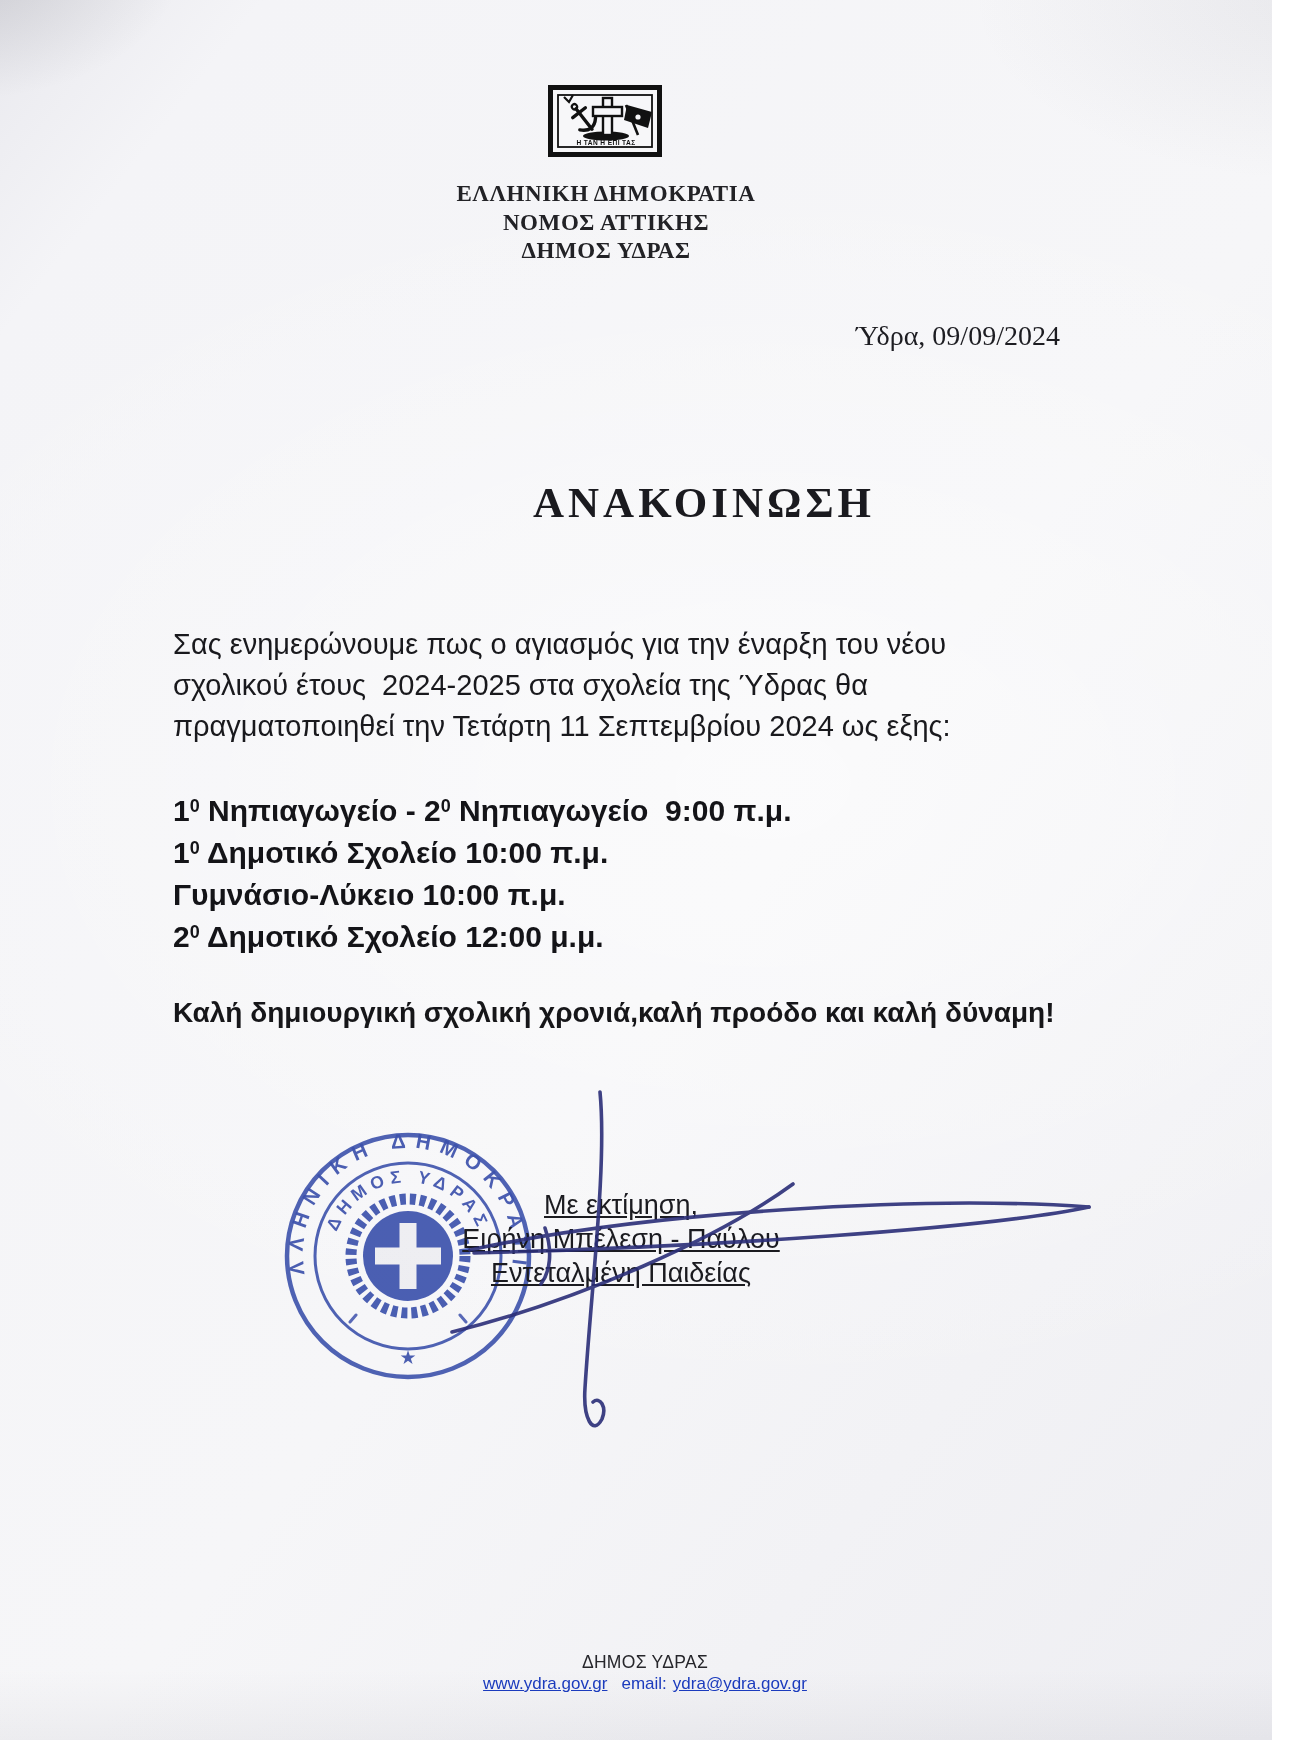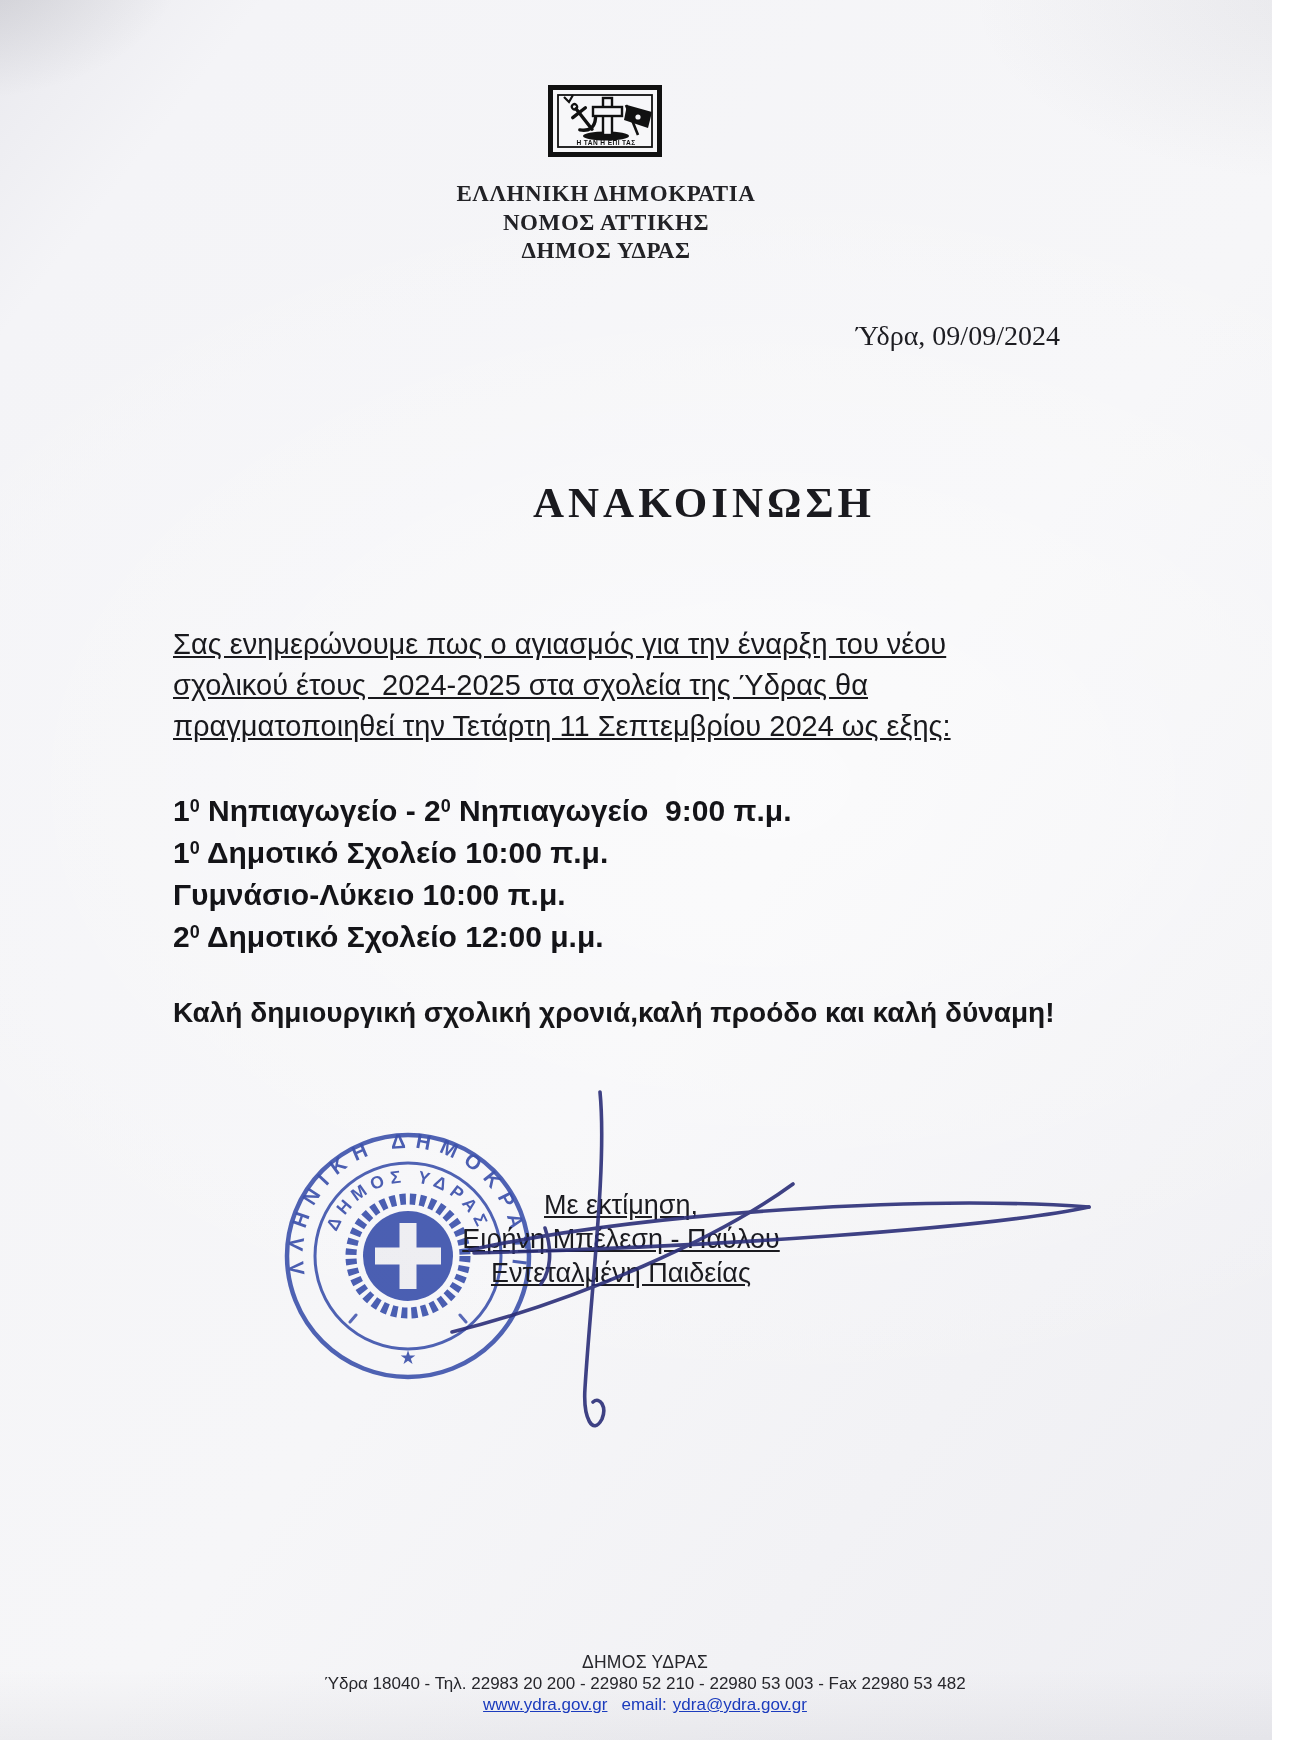--- a/index.html
+++ b/index.html
@@ -21,21 +21,21 @@
   
   .emblem{left:548px;top:85px;width:114px;height:72px;}
   .hdr{left:406px;top:180px;width:400px;text-align:center;
        font-family:"Liberation Serif",serif;font-weight:700;font-size:23px;line-height:28.5px;
        letter-spacing:.6px;color:#222226;}
   .dateline{left:856px;top:320px;font-family:"Liberation Serif",serif;font-size:28px;color:#1d1d22;}
   .doc-title{left:345px;top:478px;width:530px;text-align:right;
        font-family:"Liberation Serif",serif;font-weight:700;font-size:43px;letter-spacing:4px;color:#1a1a1f;}
   
   .body-block{left:173px;top:624px;width:940px;font-size:29px;line-height:41px;color:#19191d;}
-  .body-block div{white-space:pre;text-decoration:underline;}
+  .body-block div{white-space:pre;}
   .sched{left:173px;top:790px;width:900px;font-size:30px;line-height:42px;font-weight:700;color:#141418;}
   .sched .line{white-space:pre;}
   .sched sup{font-size:60%;vertical-align:9px;line-height:0;}
   .wishes{left:173px;top:997px;width:1000px;font-size:28px;font-weight:700;color:#161619;white-space:pre;}
   
   .stamp{left:278px;top:1126px;width:260px;height:260px;mix-blend-mode:multiply;opacity:.93;z-index:2;}
   .sig-block{left:431px;top:1188px;width:380px;text-align:center;font-size:27px;line-height:34px;color:#1b1b20;z-index:3;text-decoration:underline;}
   .sig-scrawl{left:0;top:0;width:1290px;height:1740px;pointer-events:none;z-index:4;}
   
   .footer{left:0;top:1652px;width:1290px;text-align:center;font-size:17px;line-height:21px;color:#26262b;}
@@ -141,18 +141,17 @@
       <path d="M 600 1092 C 607 1165, 591 1290, 585 1388 C 583 1419, 593 1436, 602 1419 C 607 1407, 600 1396, 593 1402"></path>
       <path d="M 470 1250 C 645 1212, 925 1195, 1089 1207"></path>
       <path d="M 1089 1207 C 985 1229, 705 1247, 474 1253"></path>
       <path d="M 793 1184 C 722 1236, 582 1300, 452 1332"></path>
       <path d="M 545 1228 C 553 1252, 550 1272, 541 1284"></path>
     </g>
   </svg>
 
   <div class="abs footer">
     <div class="l1">ΔΗΜΟΣ ΥΔΡΑΣ</div>
-    <div>Ύδρα 18040 - Τηλ. 22983 20 200 - 22980 52 210 - 22980 53 003 - Fax 22980 53 482</div>
     <div>
       <a href="#">www.ydra.gov.gr</a><span class="email-label">email:</span><a href="#">ydra@ydra.gov.gr</a>
     </div>
   </div>
 </div>
 
 </body></html>

